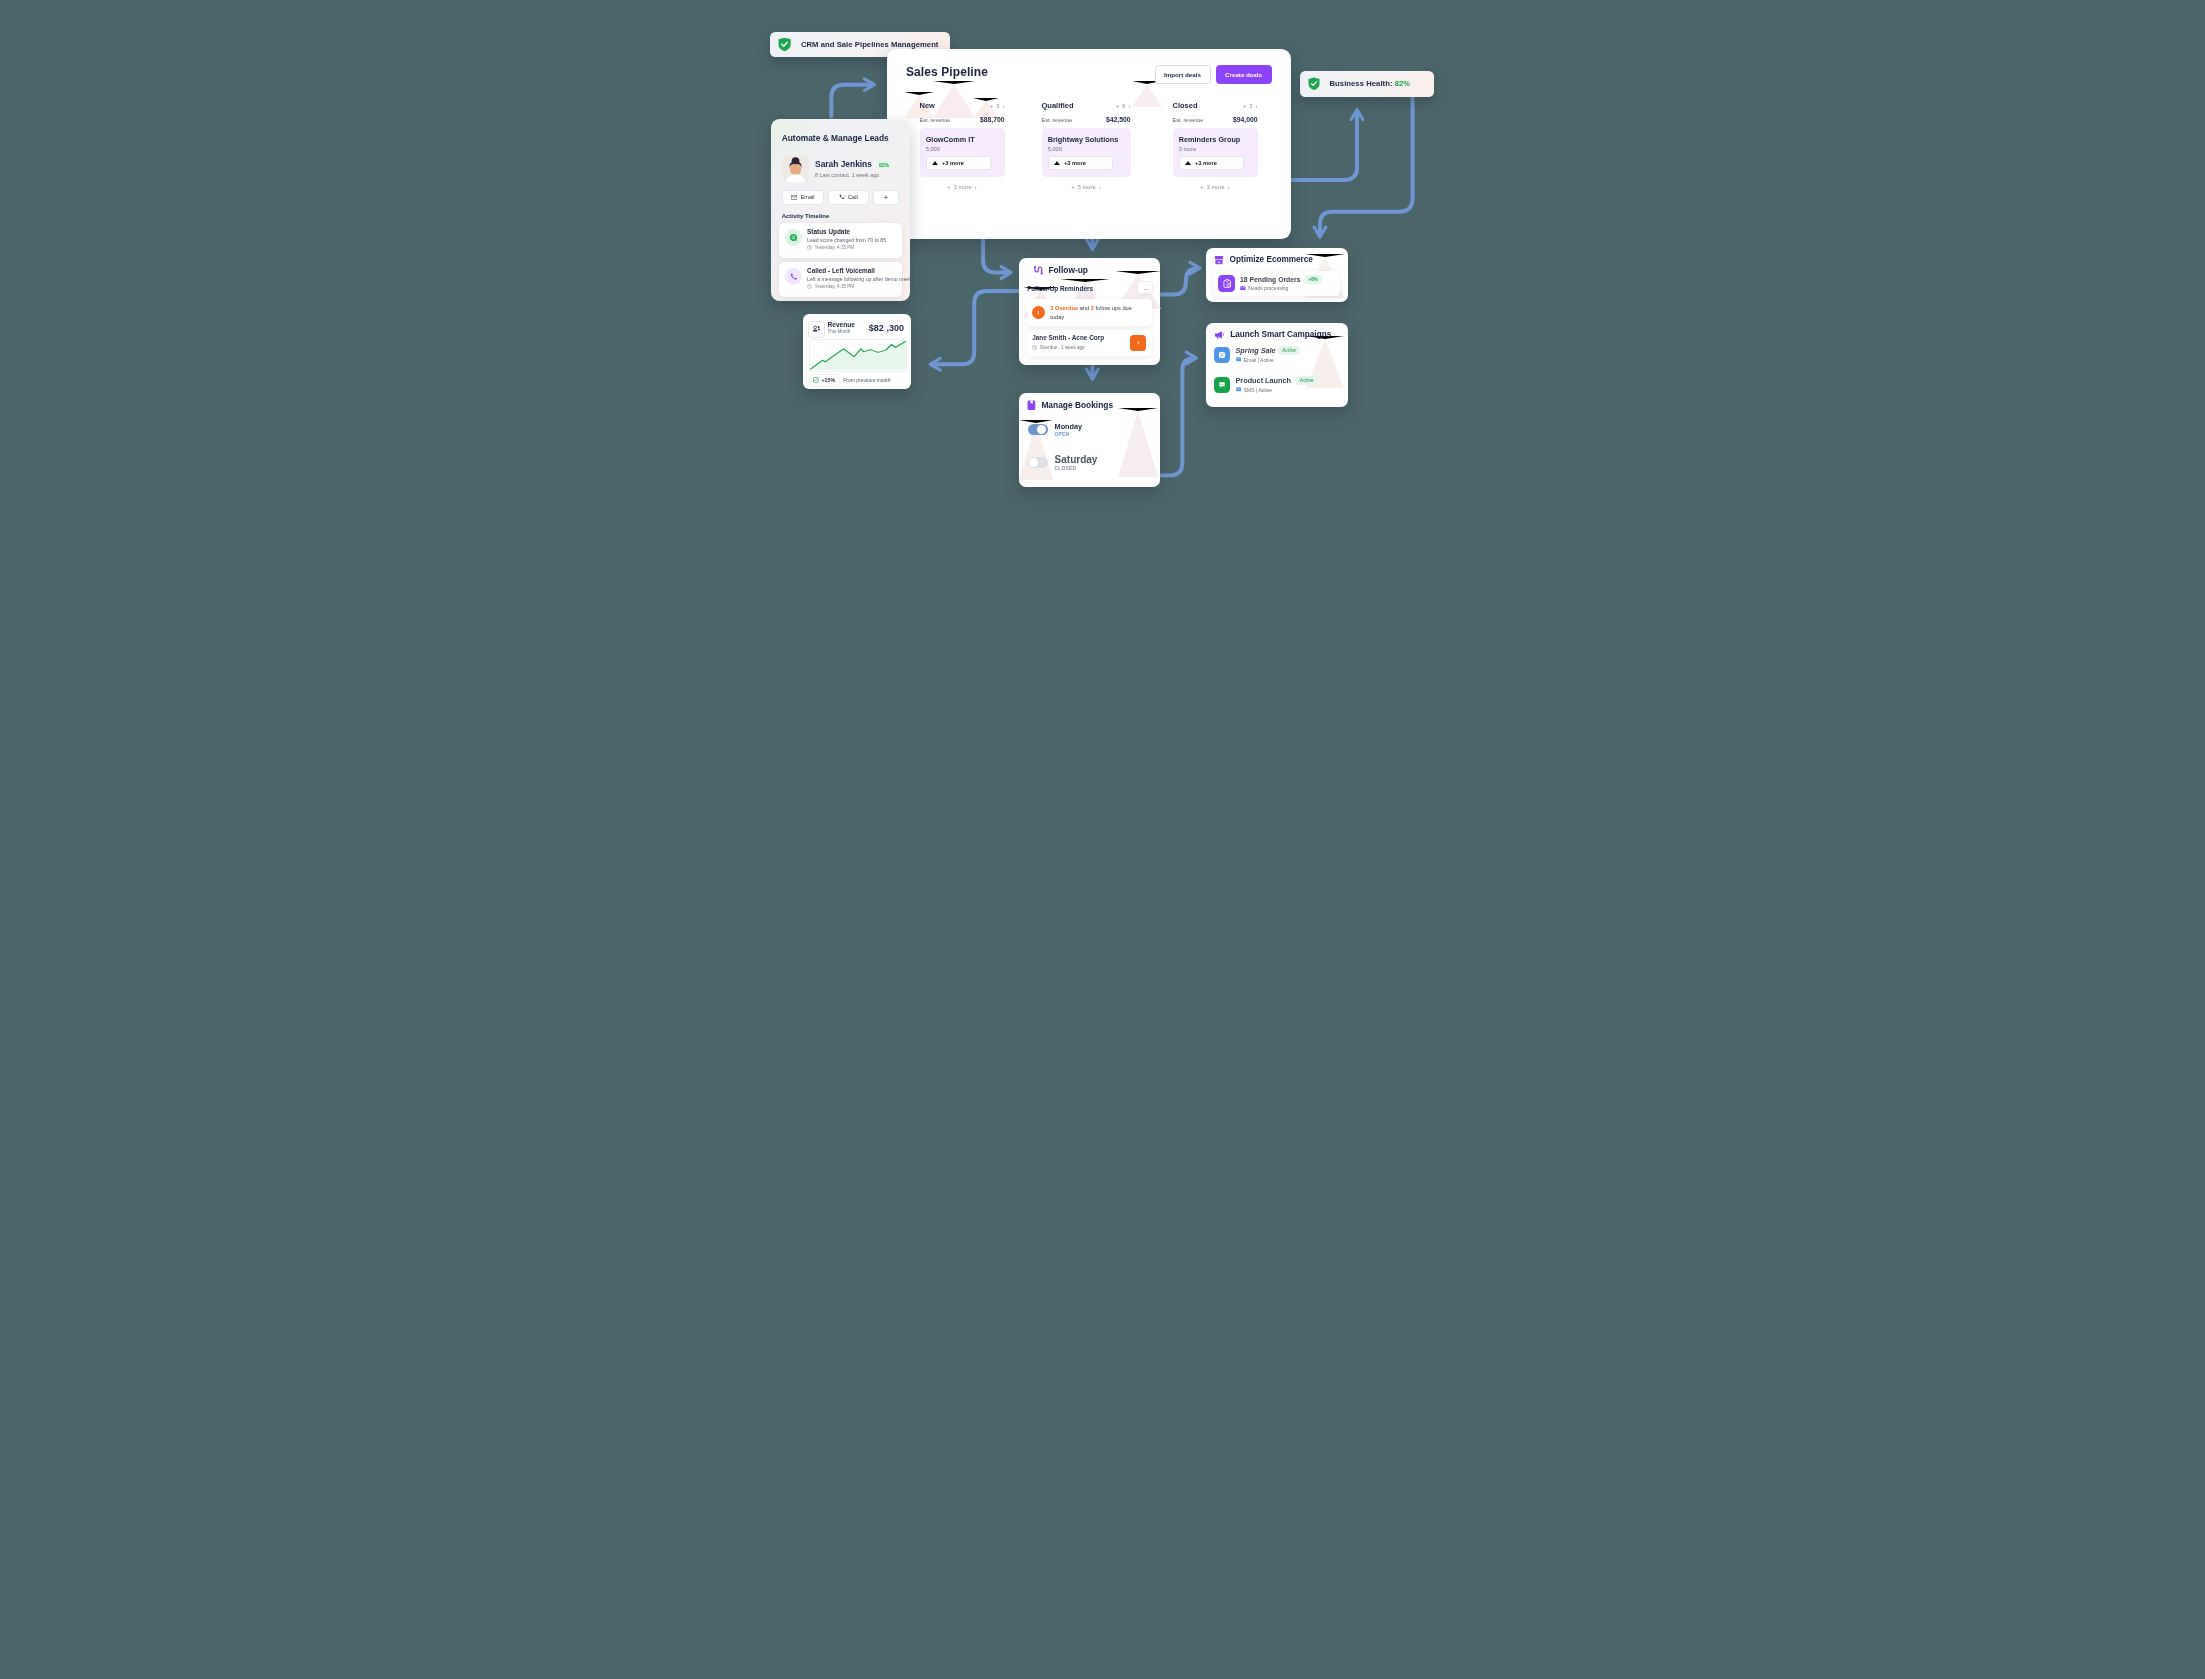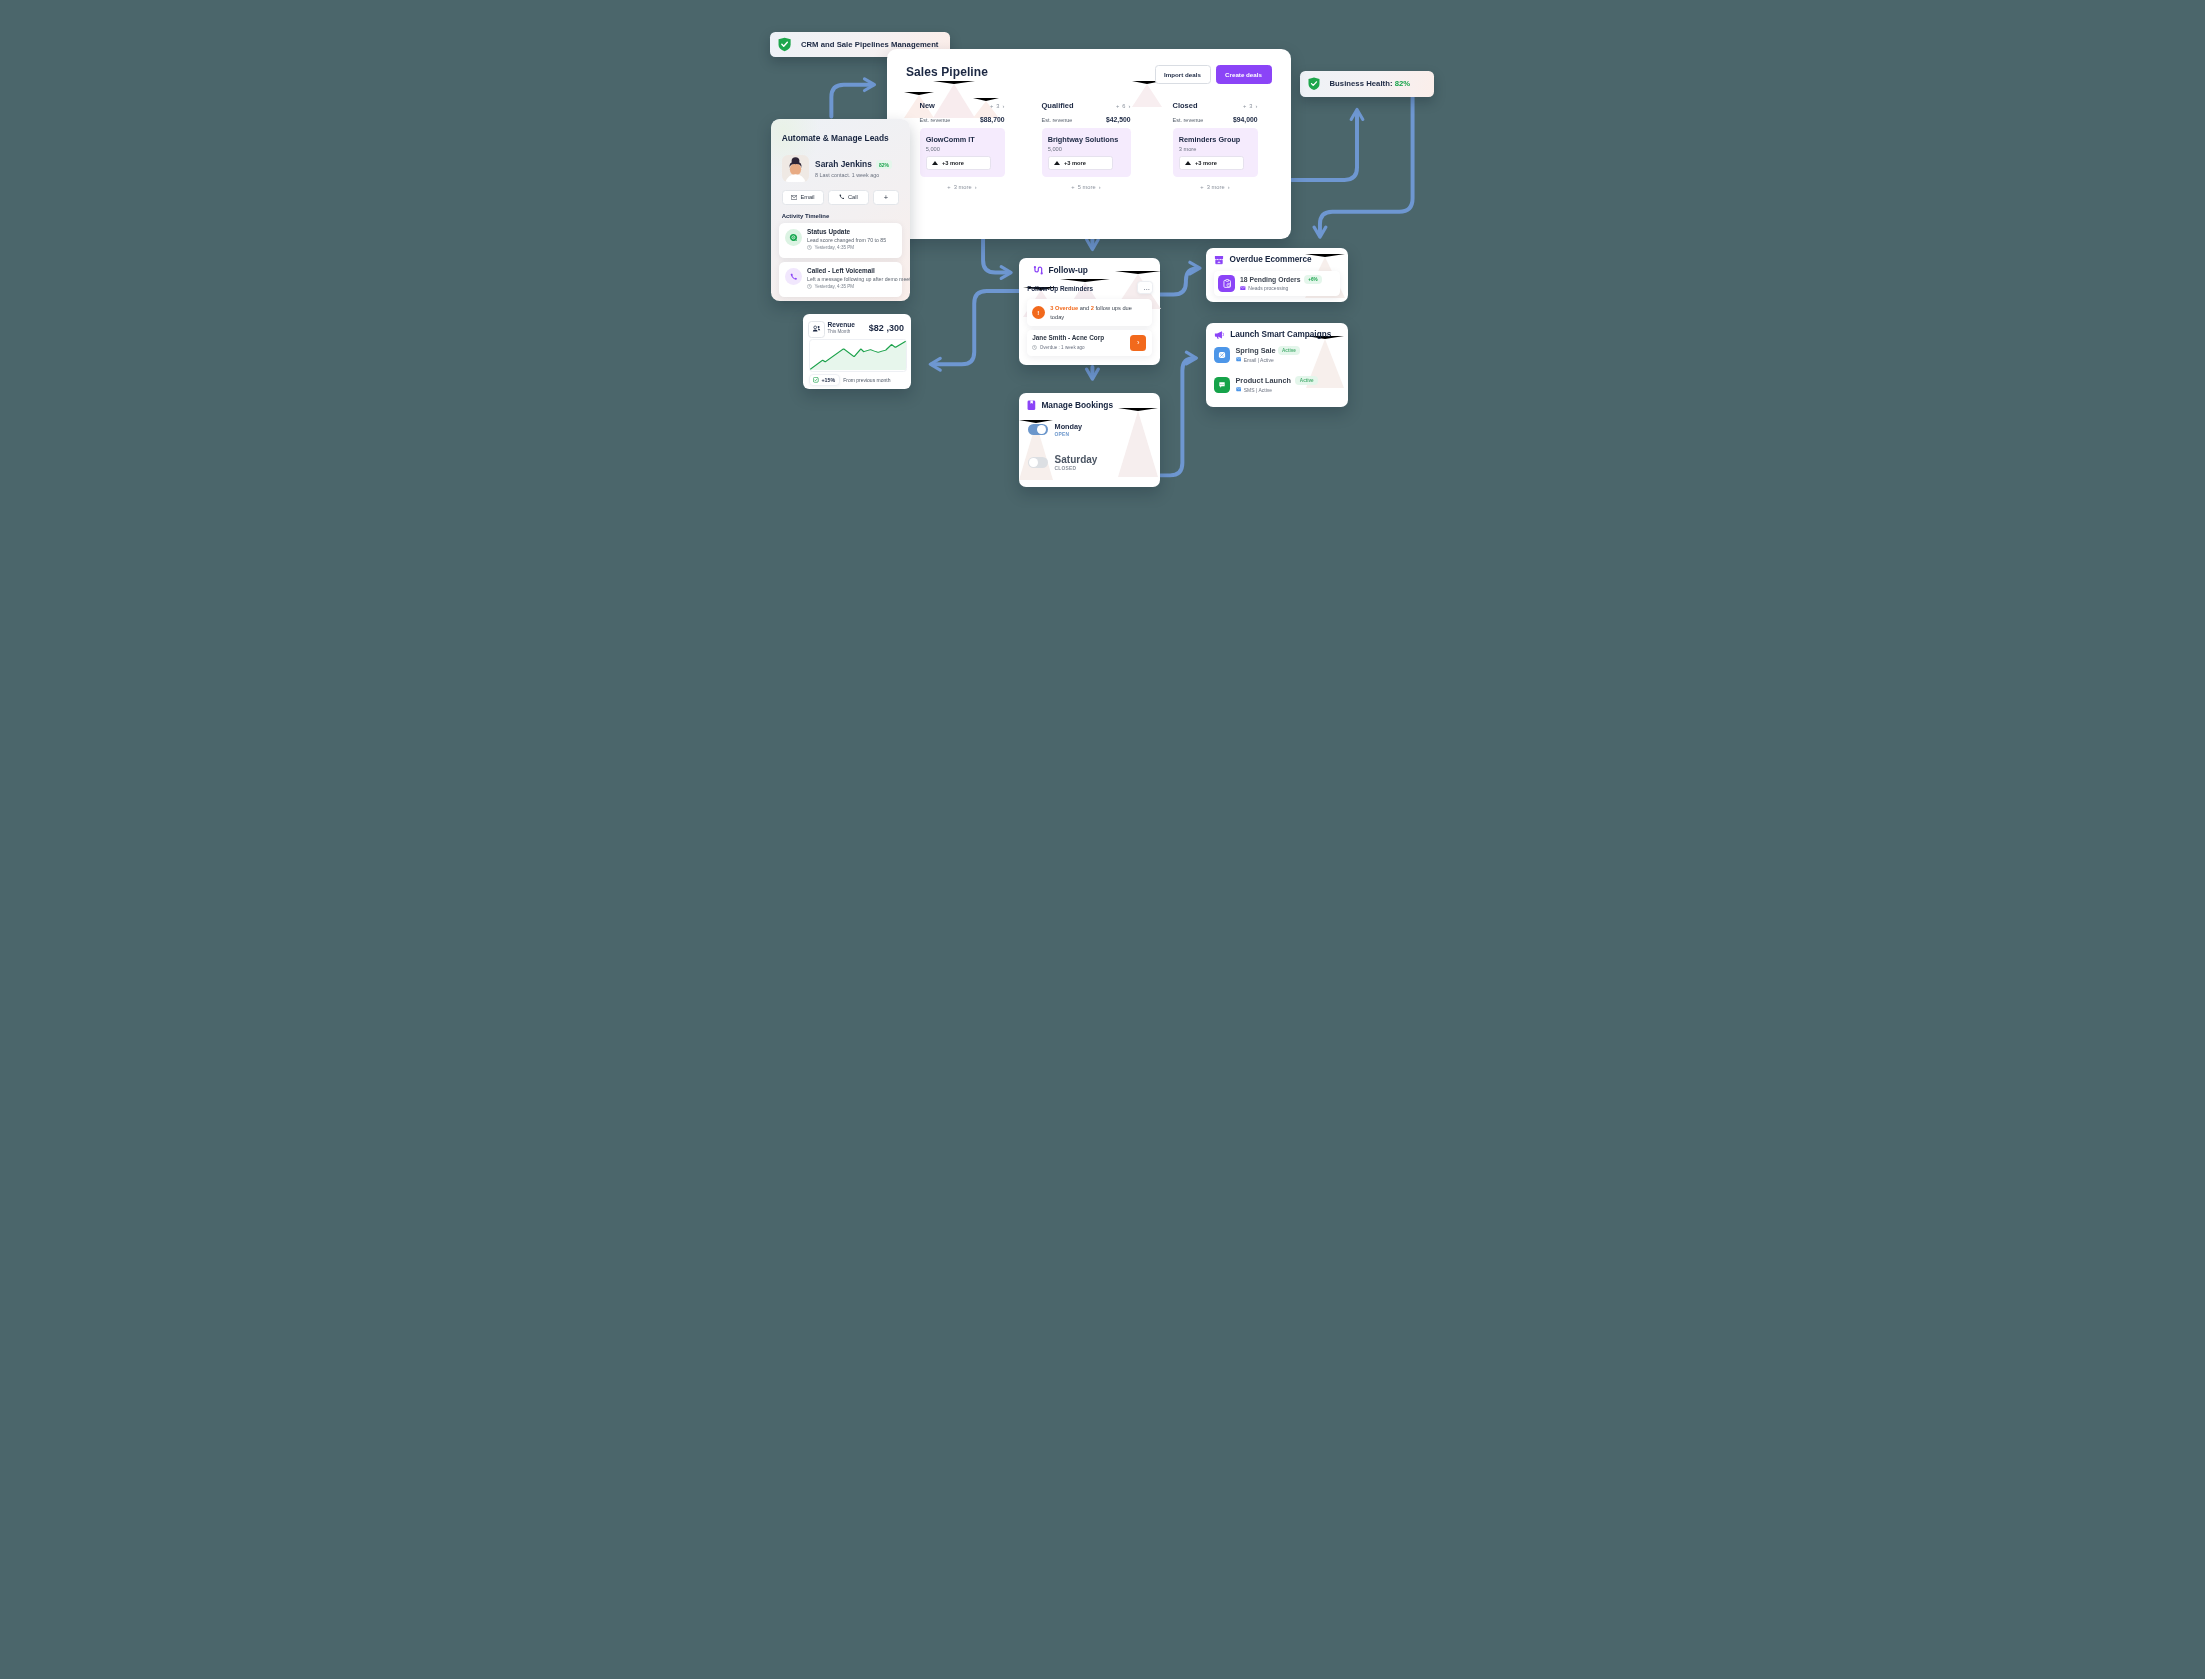--- a/index.html
+++ b/index.html
@@ -328,21 +328,21 @@
   </div>
 
   <div class="card" style="left:449px;top:248px;width:142px;height:54px;border-radius:7px;">
     <div class="tri" style="right:2.6px;top:6.2px;border-left:20px solid transparent;border-right:20px solid transparent;border-bottom:41px solid #f7efec;"></div>
     <div class="abs h-row" style="left:8.8px;top:7px;">
       <svg width="10" height="9.7" viewBox="0 0 22 21">
         <path d="M2 2 h18 v5 a3 3 0 0 1 -3 3 a3 3 0 0 1 -3 -2 a3 3 0 0 1 -3 2 a3 3 0 0 1 -3 -2 a3 3 0 0 1 -3 2 a3 3 0 0 1 -3 -3 Z" fill="#8B44F7"></path>
         <path d="M4 11 v8 h14 v-8" fill="#8B44F7" stroke="#8B44F7" stroke-width="2" stroke-linejoin="round"></path>
         <rect x="8" y="14.5" width="6" height="2.4" rx="1.2" fill="#fff"></rect>
       </svg>
-      <span class="sec-title" style="font-size:8.2px;">Overdue Ecommerce</span>
+      <span class="sec-title" style="font-size:8.2px;">Optimize Ecommerce</span>
     </div>
     <div class="inner-card" style="top:23px;height:25px;">
       <div class="abs" style="left:4.9px;top:4px;width:17px;height:17px;background:#8B44F7;border-radius:4.4px;display:flex;align-items:center;justify-content:center;">
         <svg width="8.4" height="9.3" viewBox="0 0 18 20">
             <rect x="2" y="3" width="14" height="15" rx="2" fill="none" stroke="#fff" stroke-width="1.8"></rect>
             <rect x="6" y="1" width="6" height="4" rx="1" fill="#8B44F7" stroke="#fff" stroke-width="1.6"></rect>
             <circle cx="12" cy="13" r="3.6" fill="#8B44F7" stroke="#fff" stroke-width="1.5"></circle>
             <path d="M12 11.4 V13 l1.2 1" stroke="#fff" stroke-width="1.2" fill="none" stroke-linecap="round"></path>
           </svg>
       </div>
@@ -371,21 +371,21 @@
     </div>
     <div class="abs" style="left:8px;top:24px;right:8px;">
       <div class="abs" style="left:0;top:0;width:16px;height:16px;background:#4D96E8;border-radius:4.4px;display:flex;align-items:center;justify-content:center;">
         <svg width="8" height="8" viewBox="0 0 18 18">
             <rect x="2" y="2" width="14" height="14" rx="4" fill="#fff"></rect>
             <path d="M6 12 L12 6" stroke="#4D96E8" stroke-width="1.7" stroke-linecap="round"></path>
             <circle cx="6.6" cy="6.6" r="1.2" fill="#4D96E8"></circle>
             <circle cx="11.4" cy="11.4" r="1.2" fill="#4D96E8"></circle>
           </svg>
       </div>
-      <div class="abs h-row" style="left:22px;top:-0.9px;gap:2px;">
+      <div class="abs h-row" style="left:22px;top:-0.9px;gap:2px;font-style:italic;">
         <span style="font-size:7.3px;font-weight:600;color:#3c4450;">Spring Sale</span>
         <span class="active-chip">Active</span>
       </div>
       <div class="abs h-row" style="left:22px;top:9.7px;gap:2.6px;">
         <svg width="5.7" height="4.4" viewBox="0 0 14 11">
             <rect x="0.5" y="0.5" width="13" height="10" rx="1.6" fill="#4D96E8"></rect>
             <path d="M1.2 1.4 L7 5.8 L12.8 1.4" fill="none" stroke="#fff" stroke-width="1.2"></path>
           </svg>
         <span class="gray" style="font-size:5px;">Email | Active</span>
       </div>

